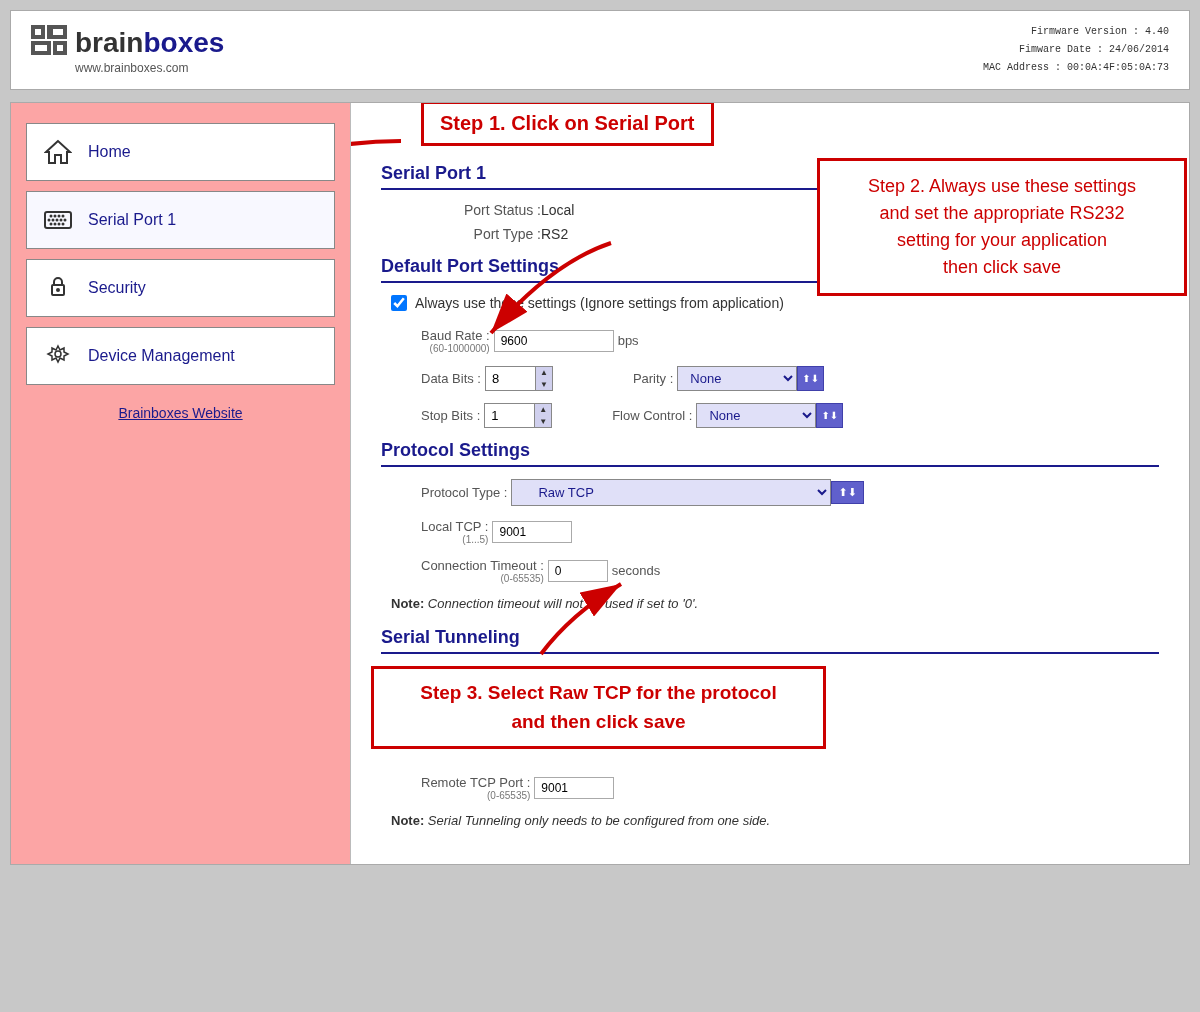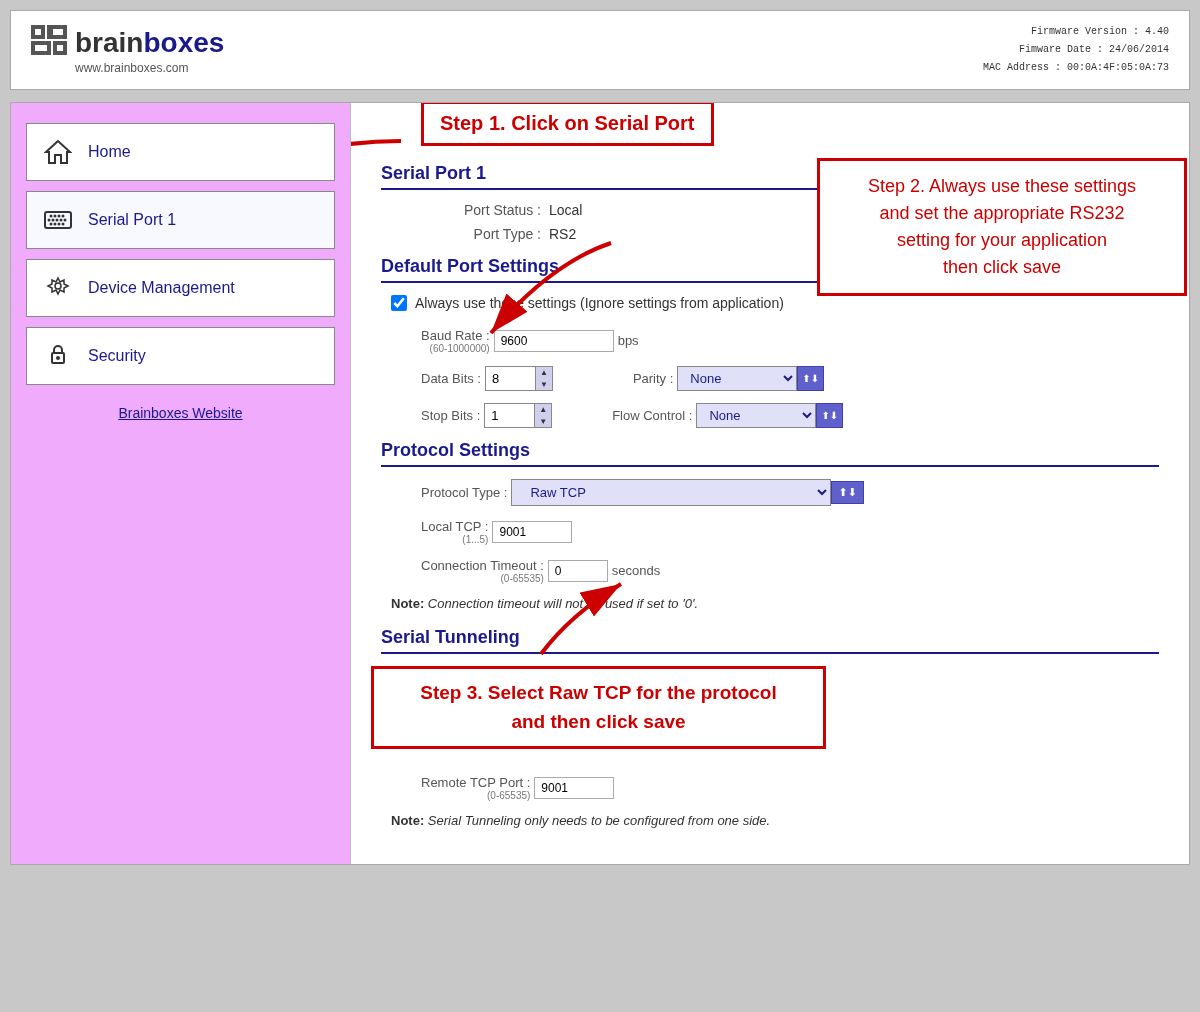--- a/index.html
+++ b/index.html
@@ -9,39 +9,39 @@
 
     
     .header { background: white; border: 1px solid #aaa; padding: 12px 20px; display: flex; justify-content: space-between; align-items: center; margin-bottom: 12px; }
     .logo-area { display: flex; flex-direction: column; align-items: flex-start; }
     .header-info { text-align: right; font-size: 10px; color: #333; line-height: 1.8; font-family: Liberation Mono, monospace; }
 
     
     .main-layout { display: flex; gap: 0; background: white; border: 1px solid #aaa; }
 
     
-    .sidebar { width: 340px; min-width: 340px; background: #f0abfc; padding: 20px 15px; border-right: 1px solid #bbb; }
+    .sidebar { width: 340px; min-width: 340px; background: #fca5a5; padding: 20px 15px; border-right: 1px solid #bbb; }
     .nav-item { display: flex; align-items: center; border: 1px solid #888; background: white; padding: 12px 15px; margin-bottom: 10px; cursor: pointer; text-decoration: none; color: #1a1a8c; font-size: 16px; gap: 14px; }
     .nav-item.active { background: #f8f8ff; }
     .nav-icon { width: 32px; height: 32px; display: flex; align-items: center; justify-content: center; flex-shrink: 0; }
     .nav-label { font-size: 16px; color: #1a1a8c; }
     .sidebar-link { display: block; text-align: center; margin-top: 20px; color: #1a1a8c; text-decoration: underline; font-size: 14px; cursor: pointer; }
 
     
     .content { flex: 1; padding: 20px 30px; background: white; position: relative; overflow: hidden; }
 
     
     .step-box-1 { position: absolute; top: -10px; left: 80px; background: white; border: 3px solid #cc0000; padding: 8px 18px; font-size: 22px; color: #cc0000; font-weight: bold; z-index: 10; }
 
     
     .section-title { color: #1a1a8c; font-size: 18px; font-weight: bold; border-bottom: 2px solid #1a1a8c; padding-bottom: 4px; margin-bottom: 12px; margin-top: 18px; }
 
     
     .info-row { display: flex; align-items: center; margin-bottom: 8px; padding-left: 60px; }
-    .info-label { color: #555; min-width: 100px; text-align: right; margin-right: 8px; }
+    .info-label { color: #555; min-width: 100px; text-align: right; }
     .info-value { color: #333; }
 
     
     .checkbox-row { display: flex; align-items: center; margin: 10px 0 16px 0; gap: 8px; font-size: 14px; color: #333; }
     .checkbox-row input[type=checkbox] { width: 16px; height: 16px; }
 
     
     .form-section { padding-left: 40px; }
     .field-row { display: flex; align-items: center; margin-bottom: 12px; gap: 20px; }
     .field-group { display: flex; align-items: center; gap: 4px; }
@@ -52,21 +52,21 @@
     .blue-select { display: flex; align-items: stretch; }
     .blue-select select { border: 1px solid #888; padding: 3px 8px; font-size: 13px; background: #e0e0f8; color: #1a1a8c; min-width: 120px; }
     .blue-arrow-btn { background: #6060cc; border: 1px solid #4040aa; color: white; font-size: 10px; padding: 0 4px; cursor: pointer; display: flex; align-items: center; }
 
     
     .note-text { font-size: 13px; color: #333; margin: 8px 0 16px 0; }
     .note-text strong { font-weight: bold; }
     .note-text em { font-style: italic; }
 
     
-    .protocol-select { width: 320px; border: 1px solid #888; padding: 4px 14px; font-size: 13px; background: #e0e0f8; color: #1a1a8c; }
+    .protocol-select { width: 320px; border: 1px solid #888; padding: 4px 22px; font-size: 13px; background: #e0e0f8; color: #1a1a8c; }
     .protocol-select-wrap { display: flex; align-items: center; gap: 0; }
     .protocol-arrow { background: #6060cc; border: 1px solid #4040aa; color: white; padding: 4px 6px; cursor: pointer; font-size: 11px; }
 
     
     .spinner-input-wrap { display: flex; align-items: stretch; }
     .spinner-input-wrap input { border: 1px solid #888; padding: 3px 6px; font-size: 13px; width: 60px; border-right: none; }
     .spinner-btn-wrap { display: flex; flex-direction: column; border: 1px solid #888; background: #d0d0ee; }
     .spinner-btn { font-size: 8px; padding: 1px 4px; cursor: pointer; color: #333; line-height: 1.2; background: #d0d0ee; border: none; }
   </style>
 </head>
@@ -140,37 +140,37 @@
             <circle cx="11" cy="16" r="1.5" fill="#333"></circle>
             <circle cx="15" cy="16" r="1.5" fill="#333"></circle>
             <circle cx="19" cy="16" r="1.5" fill="#333"></circle>
           </svg>
         </div>
         <span class="nav-label">Serial Port 1</span>
       </div>
 
       <div class="nav-item">
         <div class="nav-icon">
-          <svg width="28" height="28" viewBox="0 0 28 28">
-            <path d="M14 4 L16 8 L20 6 L20 10 L24 12 L20 14 L20 18 L16 16 L14 20 L12 16 L8 18 L8 14 L4 12 L8 10 L8 6 L12 8 Z" fill="none" stroke="#333" stroke-width="1.5"></path>
-            <circle cx="14" cy="12" r="3" fill="none" stroke="#333" stroke-width="1.5"></circle>
-          </svg>
-        </div>
-        <span class="nav-label">Device Management</span>
-      </div>
-
-      <div class="nav-item">
-        <div class="nav-icon">
           <svg width="26" height="28" viewBox="0 0 26 28">
             <rect x="7" y="11" width="12" height="10" rx="1" fill="none" stroke="#333" stroke-width="2"></rect>
             <path d="M9 11 V8 a4 4 0 0 1 8 0 V11" fill="none" stroke="#333" stroke-width="2"></path>
             <circle cx="13" cy="16" r="2" fill="#333"></circle>
           </svg>
         </div>
         <span class="nav-label">Security</span>
+      </div>
+
+      <div class="nav-item">
+        <div class="nav-icon">
+          <svg width="28" height="28" viewBox="0 0 28 28">
+            <path d="M14 4 L16 8 L20 6 L20 10 L24 12 L20 14 L20 18 L16 16 L14 20 L12 16 L8 18 L8 14 L4 12 L8 10 L8 6 L12 8 Z" fill="none" stroke="#333" stroke-width="1.5"></path>
+            <circle cx="14" cy="12" r="3" fill="none" stroke="#333" stroke-width="1.5"></circle>
+          </svg>
+        </div>
+        <span class="nav-label">Device Management</span>
       </div>
 
       <a class="sidebar-link">Brainboxes Website</a>
     </div>
 
     <div class="content" style="position:relative;">
 
       <div class="step-box-1" style="position:absolute;top:-2px;left:70px;background:white;border:3px solid #cc0000;padding:8px 16px;font-size:20px;color:#cc0000;font-weight:bold;z-index:20;">
         <span>Step 1. Click on Serial Port</span>
       </div>

